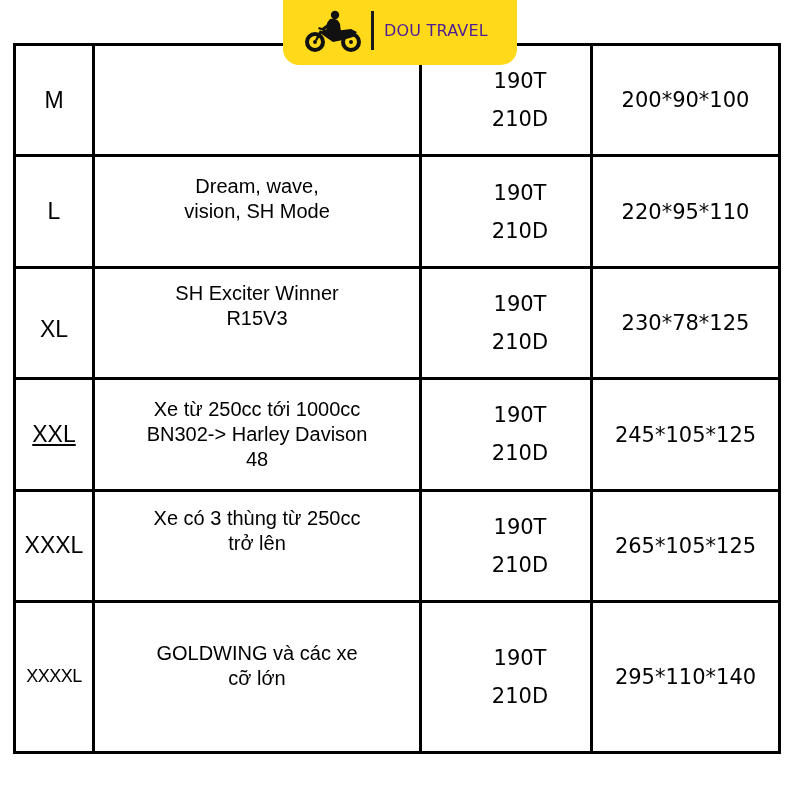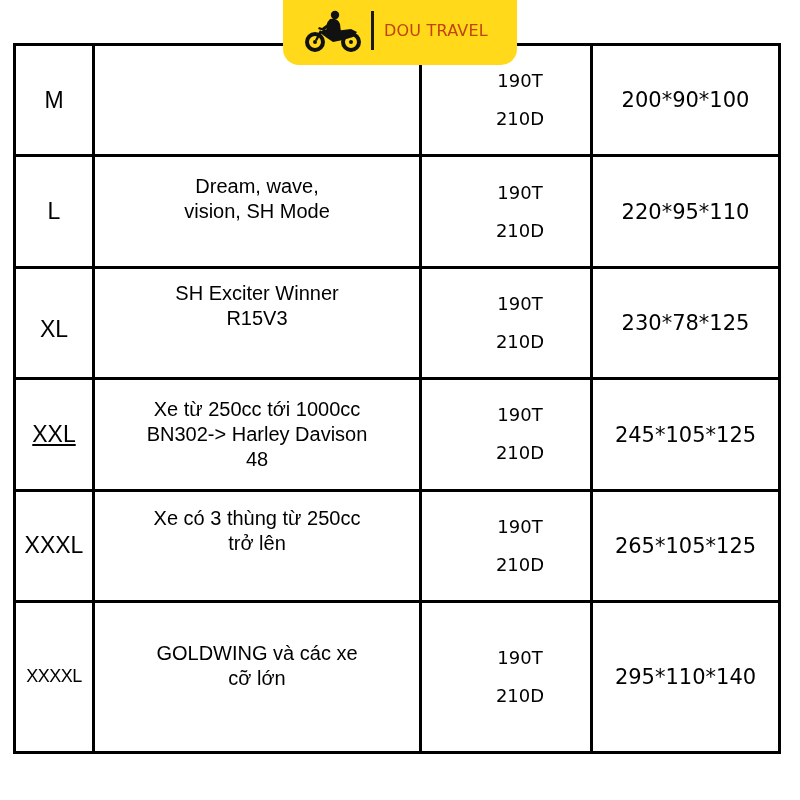--- a/index.html
+++ b/index.html
@@ -68,21 +68,21 @@
       font-weight: bold;
       font-size: 20px;
       line-height: 25px;
     }
     .cell-fit .fit-inner {
       display: block;
       padding: 0 8px;
     }
     .cell-water {
       font-family: "DejaVu Sans", sans-serif;
-      font-size: 18px;
+      font-size: 21px;
       line-height: 38px;
       text-align: center;
       padding-left: 28px !important;
     }
     .cell-water .line {
       display: block;
     }
     .cell-dims {
       font-family: "DejaVu Sans", sans-serif;
       font-size: 21px;
@@ -124,21 +124,21 @@
       width: 3px;
       height: 39px;
       background: #1a1a1a;
     }
     .brand-name {
       position: absolute;
       left: 101px;
       top: 37px;
       font-family: "DejaVu Sans", sans-serif;
       font-size: 16px;
-      color: #c2410c;
+      color: #4c1d95;
       letter-spacing: 0.2px;
       white-space: nowrap;
     }
   </style>
 </head>
 <body>
 
 <table class="size-table">
   <colgroup>
     <col class="col-size">

